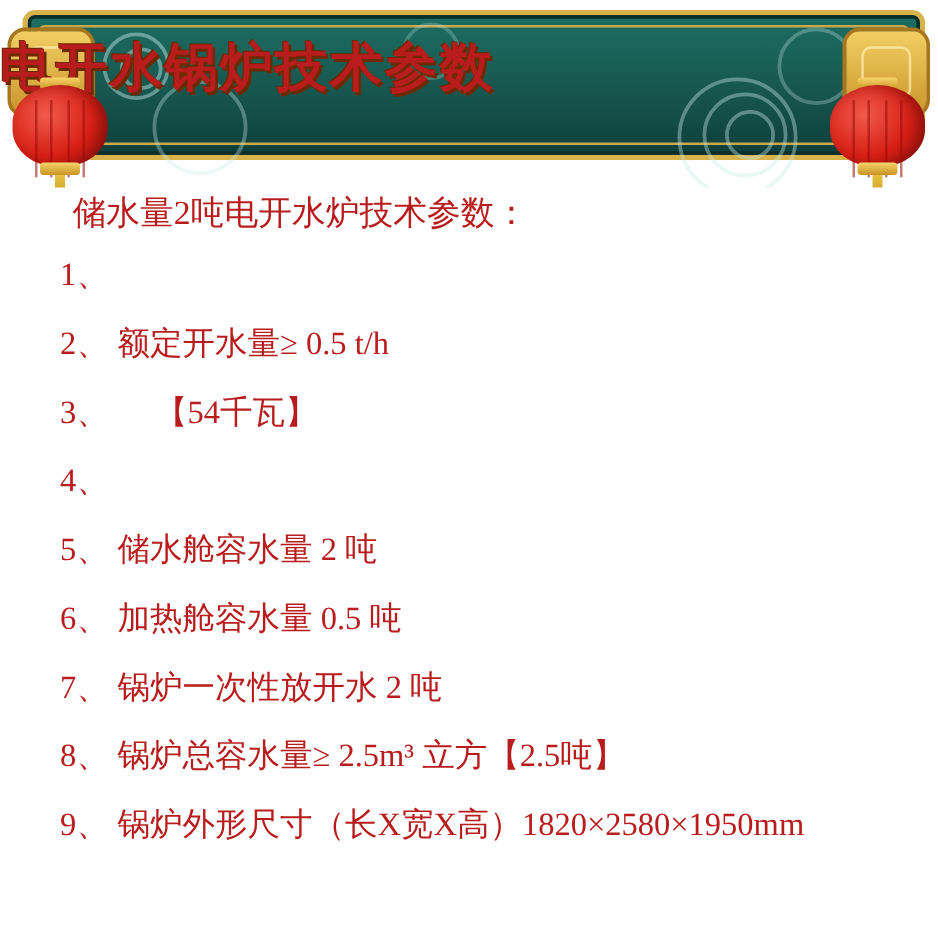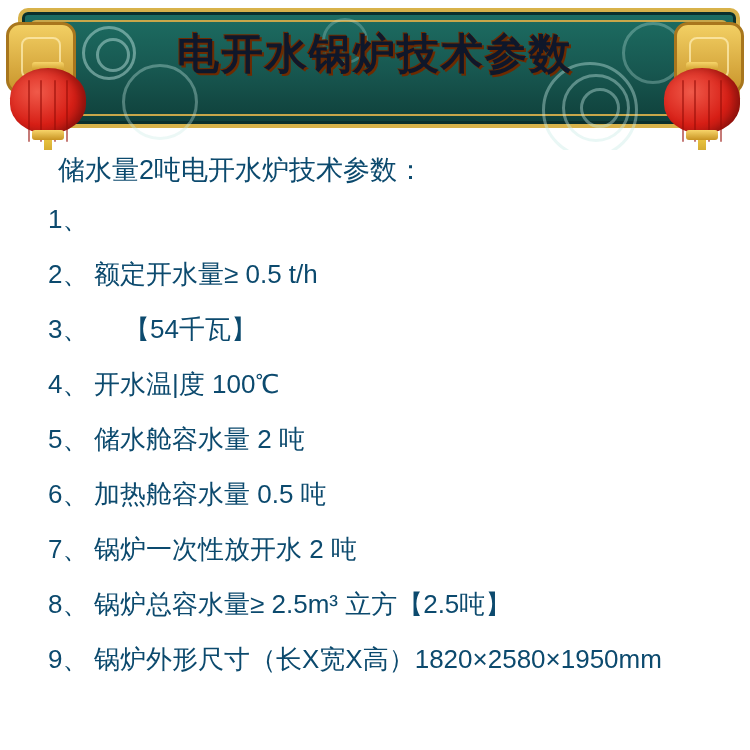--- a/index.html
+++ b/index.html
@@ -56,25 +56,25 @@
   .c5 { left: 540px; top: 62px; width: 62px; height: 62px; border-color: rgba(200,235,230,.40); }
   .c6 { left: 558px; top: 76px; width: 34px; height: 34px; border-color: rgba(200,235,230,.40); }
   .c7 { left: 600px; top: 10px; width: 56px; height: 56px; border-color: rgba(200,235,230,.30); }
   .c8 { left: 300px; top: 6px;  width: 40px; height: 40px; border-color: rgba(200,235,230,.25); }
 
   .banner-title {
     position: absolute;
     left: 0;
     right: 0;
     top: 26px;
-    text-align: center;
+    text-align: left;
     font-family: Liberation Mono, monospace;
     font-size: 42px;
     font-weight: bold;
-    color: #0f172a;
+    color: #b91c1c;
     letter-spacing: 2px;
     text-shadow: 2px 2px 0 #6d2a00, -1px -1px 0 #6d2a00;
     z-index: 5;
   }
 
   
   .ribbon {
     position: absolute;
     top: 22px;
     width: 64px;
@@ -136,22 +136,22 @@
     background: linear-gradient(180deg, #e8c23f, #b8881f);
     border-radius: 0 0 4px 4px;
   }
 
   
   .content {
     position: absolute;
     left: 0;
     top: 146px;
     width: 750px;
-    font-family: Liberation Sans, sans-serif;
-    color: #0c4a6e;
+    font-family: Liberation Serif, serif;
+    color: #b91c1c;
   }
   .lead {
     font-size: 27px;
     padding: 6px 0 4px 58px;
     letter-spacing: 0px;
     white-space: nowrap;
   }
   .spec-row {
     display: flex;
     align-items: baseline;
@@ -228,21 +228,20 @@
     <span class="spec-text">额定开水量≥ 0.5 t/h</span>
   </div>
 
   <div class="spec-row">
     <span class="spec-num">3、</span>
     <span class="spec-note">【54千瓦】</span>
   </div>
 
   <div class="spec-row">
     <span class="spec-num">4、</span>
-    <span class="spec-text">开水温|度 100℃</span>
     <span class="spec-note"></span>
   </div>
 
   <div class="spec-row">
     <span class="spec-num">5、</span>
     <span class="spec-text">储水舱容水量 2 吨</span>
     <span class="spec-note"></span>
   </div>
 
   <div class="spec-row">

